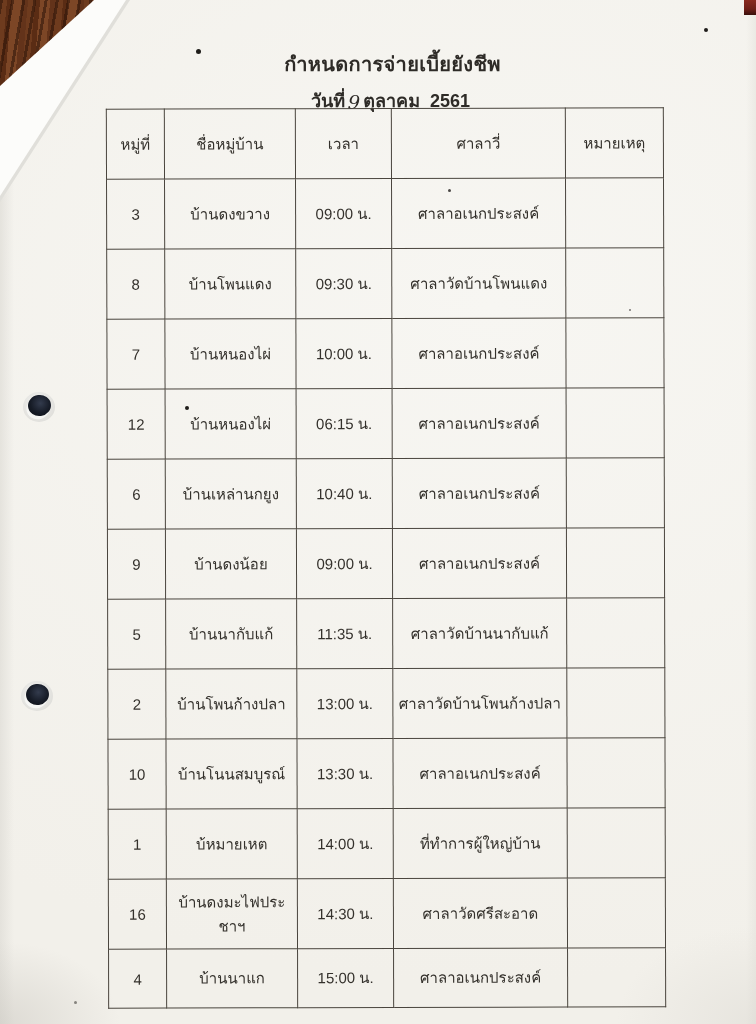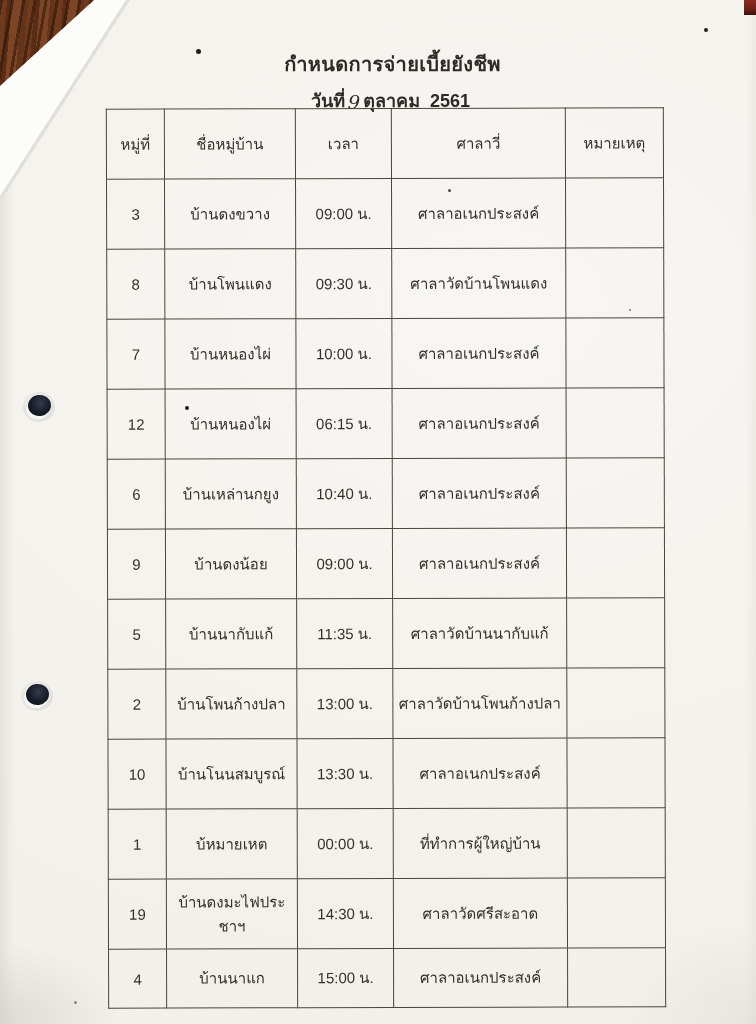--- a/index.html
+++ b/index.html
@@ -214,26 +214,26 @@
         <tr>
           <td>10</td>
           <td>บ้านโนนสมบูรณ์</td>
           <td>13:30 น.</td>
           <td>ศาลาอเนกประสงค์</td>
           <td></td>
         </tr>
         <tr>
           <td>1</td>
           <td>บ้หมายเหต</td>
-          <td>00:00 น.</td>
+          <td>14:00 น.</td>
           <td>ที่ทำการผู้ใหญ่บ้าน</td>
           <td></td>
         </tr>
         <tr>
-          <td>19</td>
+          <td>16</td>
           <td>บ้านดงมะไฟประชาฯ</td>
           <td>14:30 น.</td>
           <td>ศาลาวัดศรีสะอาด</td>
           <td></td>
         </tr>
         <tr>
           <td>4</td>
           <td>บ้านนาแก</td>
           <td>15:00 น.</td>
           <td>ศาลาอเนกประสงค์</td>

